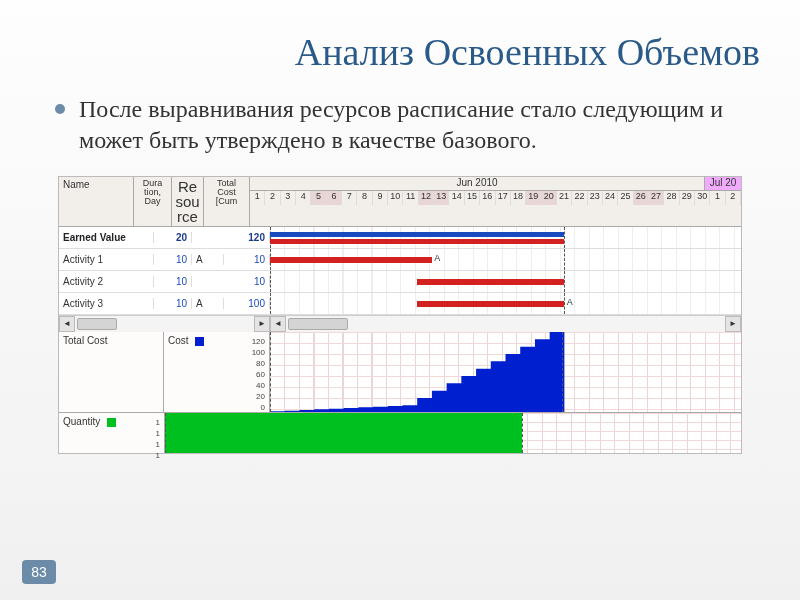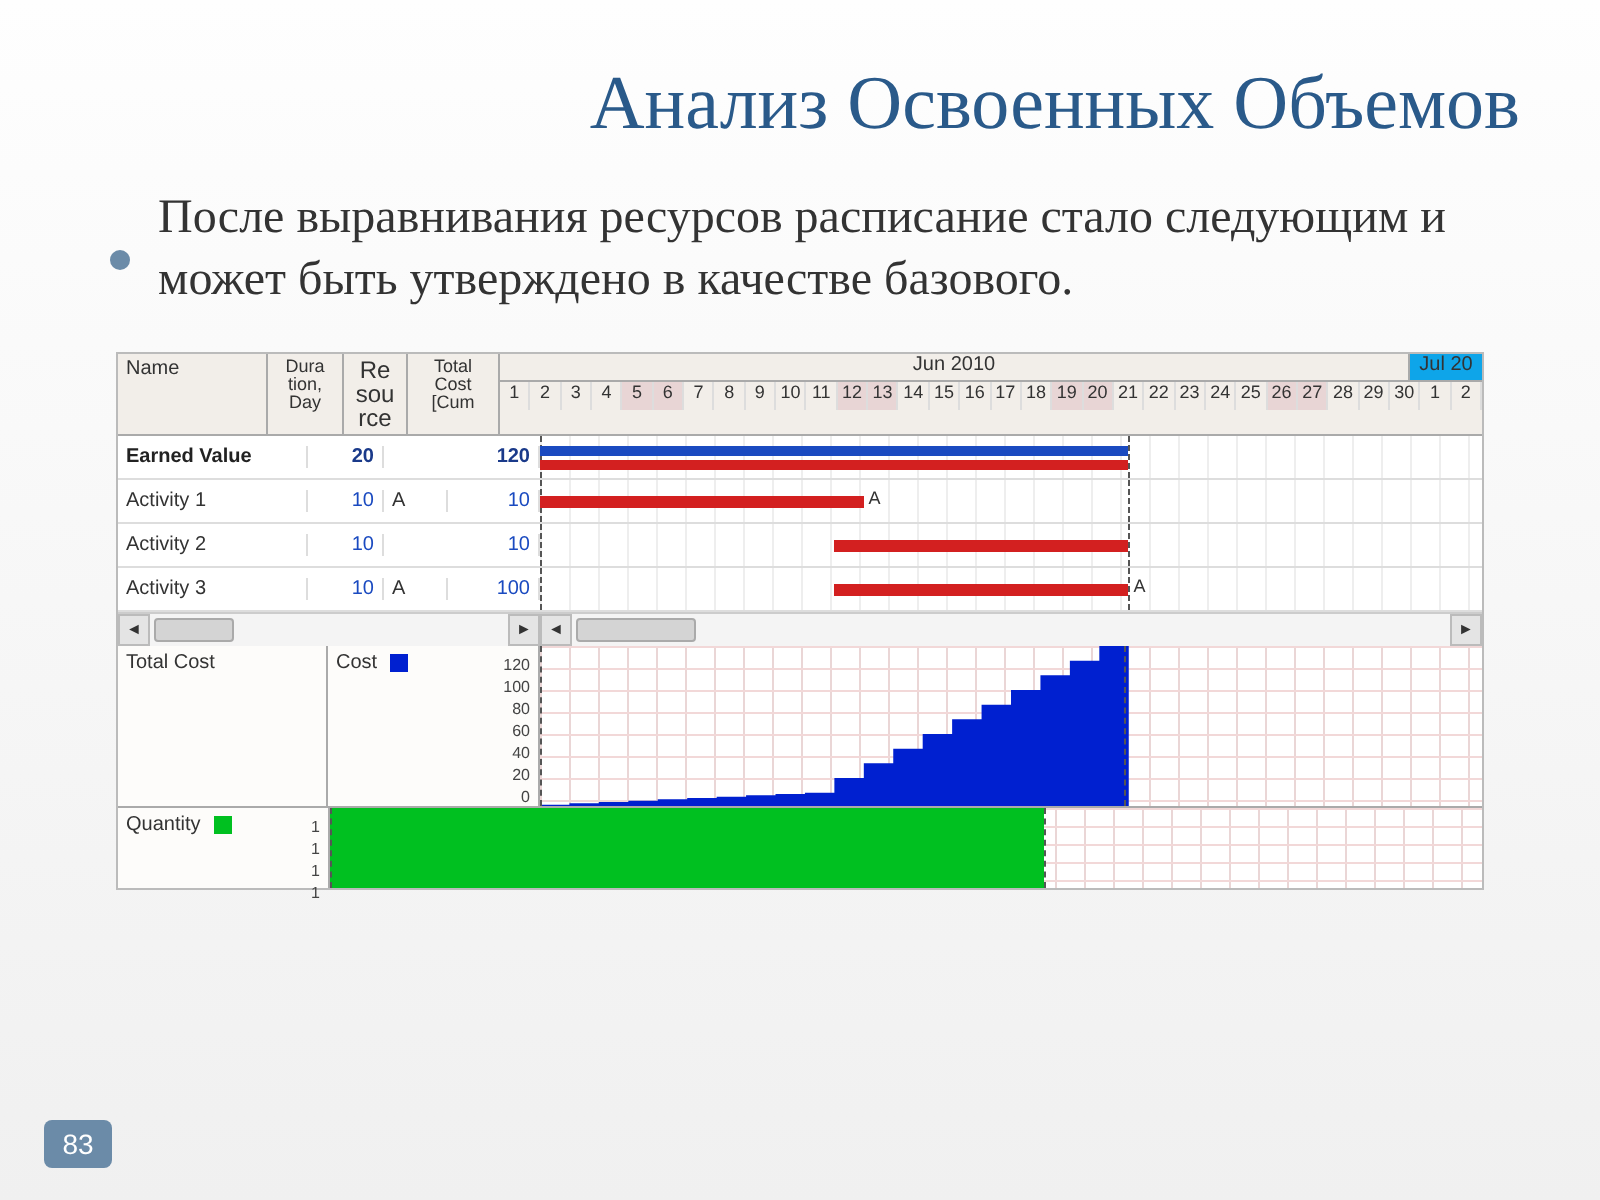--- a/index.html
+++ b/index.html
@@ -21,21 +21,21 @@
   h1 {
     color: #2a5a8a;
     font-size: 38px;
     font-weight: normal;
     text-align: right;
     margin: 10px 0 20px 0;
     font-family: Georgia, serif;
   }
   .bullet {
     display: flex;
-    align-items: center;
+    align-items: flex-start;
     margin: 0 15px 20px 15px;
   }
   .bullet-dot {
     width: 10px;
     height: 10px;
     background: #6b8ba8;
     border-radius: 50%;
     margin-top: 10px;
     margin-right: 14px;
     flex-shrink: 0;
@@ -73,21 +73,21 @@
   .month-jun {
     flex: 1;
     text-align: center;
     background: #f2eee9;
     border-right: 1px solid #aaa;
     font-size: 10px;
   }
   .month-jul {
     width: 36px;
     text-align: center;
-    background: #0ea5e9;
+    background: #f0abfc;
     font-size: 10px;
   }
   .day-bar {
     display: flex;
     height: 14px;
     font-size: 9px;
   }
   .day-cell {
     flex: 1;
     text-align: center;
@@ -228,21 +228,21 @@
     <div class="bullet-text">После выравнивания ресурсов расписание стало следующим и может быть утверждено в качестве базового.</div>
   </div>
 
   <div class="chart-container">
 
     <div class="header-row">
       <div class="col-name">Name</div>
       <div class="col-dur" style="white-space:pre-line;line-height:1.0;font-size:9px;text-align:center;">Dura
 tion,
 Day</div>
-      <div class="col-res" style="white-space:pre-line;line-height:1.0;font-size:12px;">Re
+      <div class="col-res" style="white-space:pre-line;line-height:1.0;font-size:15px;">Re
 sou
 rce</div>
       <div class="col-cost" style="white-space:pre-line;line-height:1.0;font-size:9px;">Total
 Cost
 [Cum</div>
       <div class="col-timeline">
         <div class="month-bar">
           <div class="month-jun">Jun 2010</div>
           <div class="month-jul">Jul 20</div>
         </div>

